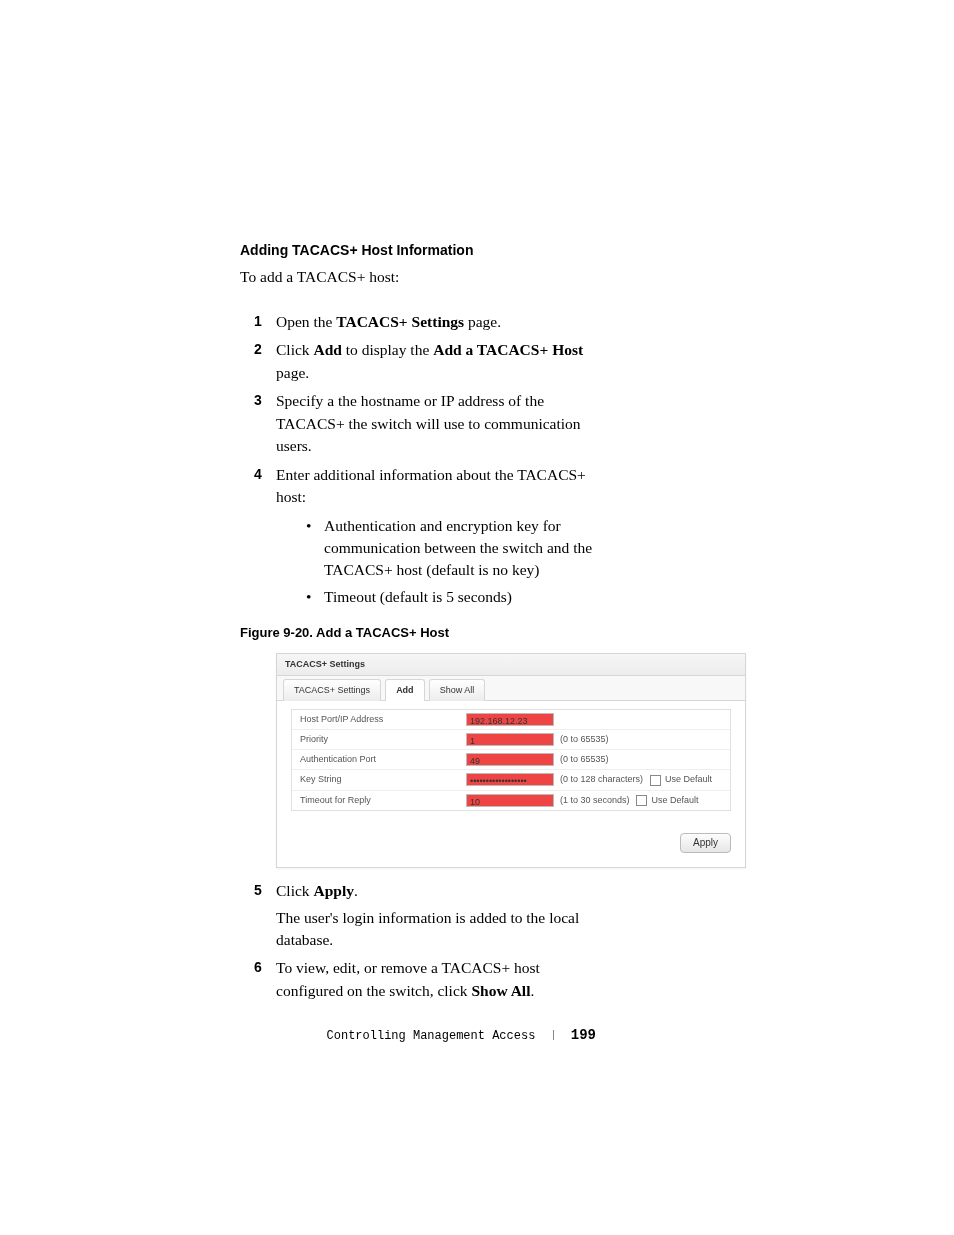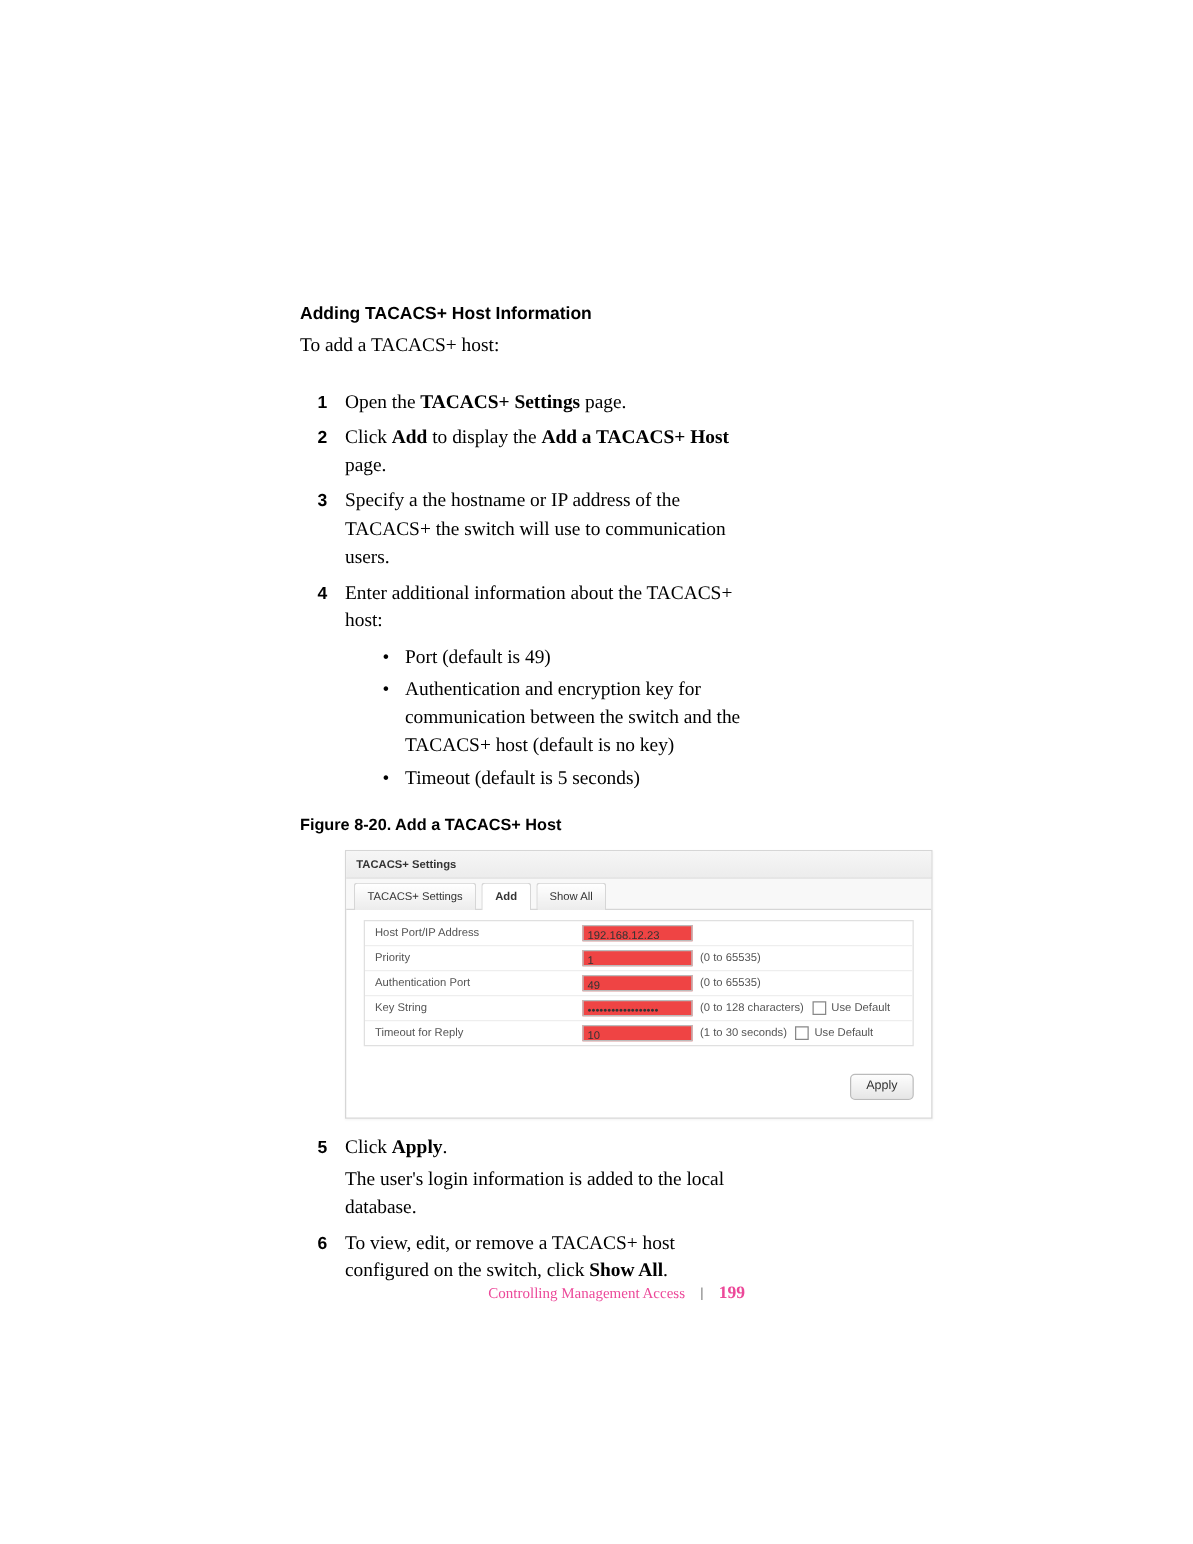--- a/index.html
+++ b/index.html
@@ -188,23 +188,23 @@
     padding: 2px 12px;
     font-size: 10px;
     color: #333;
   }
 
   
   .page-footer {
     position: absolute;
     bottom: 190px;
     right: 206px;
-    font-family: Liberation Serif, serif;
+    font-family: Liberation Mono, monospace;
     font-size: 12px;
-    color: #ec4899;
+    color: #000000;
     margin-left: 12px;
   }
   .page-footer .sep {
     display: inline-block;
     width: 1px;
     height: 10px;
     background: #888;
     margin: 0 10px;
     vertical-align: middle;
   }
@@ -234,28 +234,27 @@
       <span><span>Click </span><b>Add</b><span> to display the </span><b>Add a TACACS+ Host</b><span> page.</span></span>
     </li>
     <li>
       <span class="num">3</span>
       <span>Specify a the hostname or IP address of the TACACS+ the switch will use to communication users.</span>
     </li>
     <li>
       <span class="num">4</span>
       <span>Enter additional information about the TACACS+ host:</span>
       <ul class="bullets">
-        <li>Port (default is 49)</li>
         <li>Authentication and encryption key for communication between the switch and the TACACS+ host (default is no key)</li>
         <li>Timeout (default is 5 seconds)</li>
       </ul>
     </li>
   </ol>
 
-  <div class="figure-caption">Figure 8-20.    Add a TACACS+ Host</div>
+  <div class="figure-caption">Figure 9-20.    Add a TACACS+ Host</div>
 
   <div class="screenshot">
     <div class="crumb-bar">TACACS+ Settings</div>
     <div class="tabbar">
       <div class="tab">TACACS+ Settings</div>
       <div class="tab active">Add</div>
       <div class="tab">Show All</div>
     </div>
     <div class="panel-body">
       <div class="form-block">

